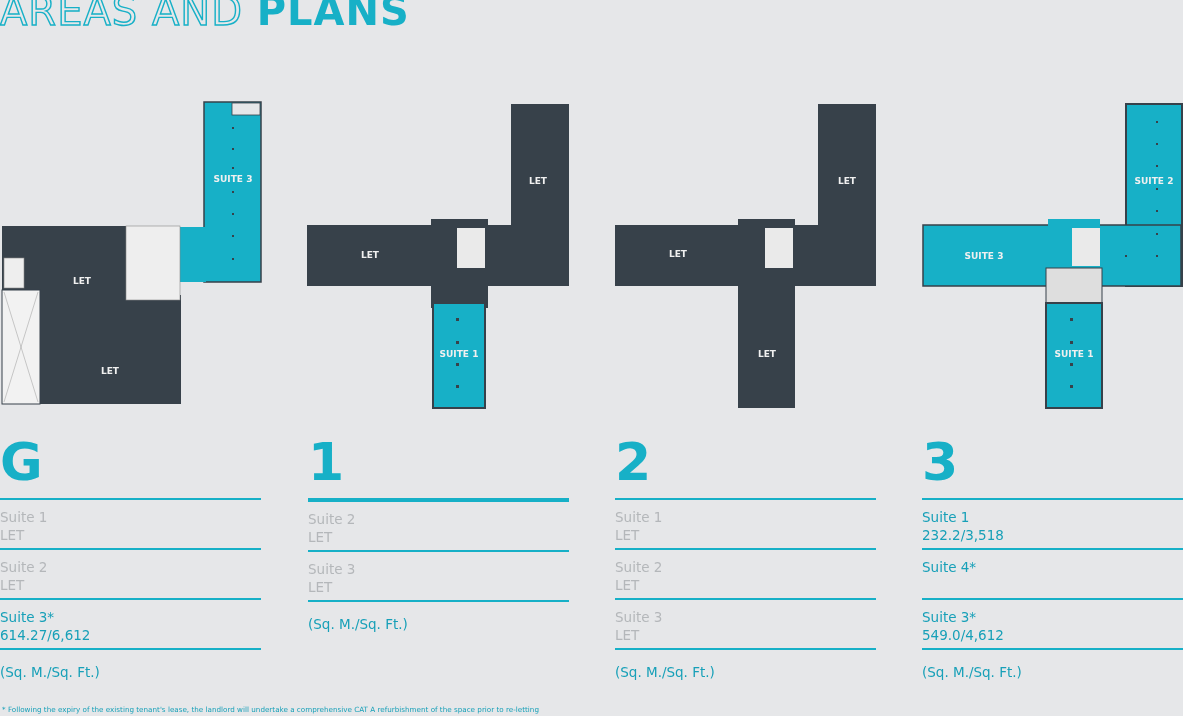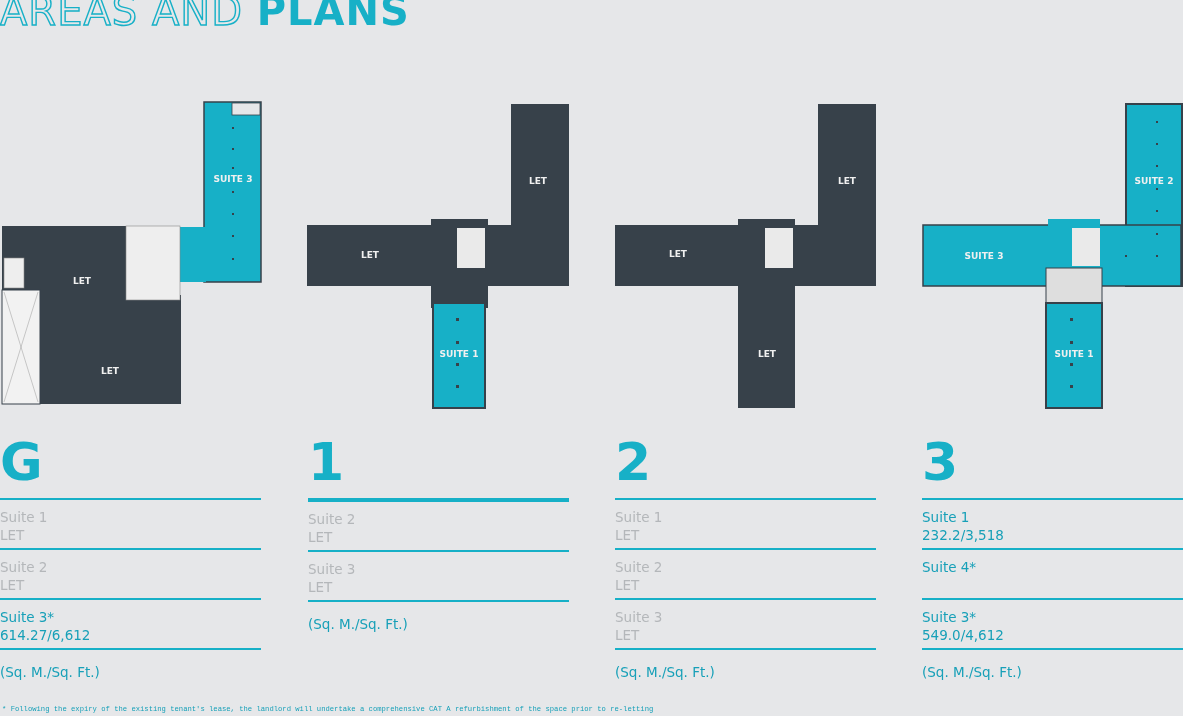--- a/index.html
+++ b/index.html
@@ -9,21 +9,21 @@
   .title .solid{color:#17b0c7;font-weight:700;}
   .plan{position:absolute;}
   .plan svg{display:block;}
   .col{position:absolute;top:432px;width:261px;}
   .floor-num{font-size:52px;font-weight:700;color:#17b0c7;line-height:60px;height:66px;font-family:"DejaVu Sans",sans-serif;}
   .rule{height:2px;background:#17b0c7;}
   .row{height:48px;padding-top:8px;box-sizing:border-box;font-size:13.5px;line-height:18px;font-family:"DejaVu Sans",sans-serif;}
   .row.grey{color:#b4b7ba;}
   .row.teal{color:#17a0b8;}
   .units{font-size:13.5px;color:#17a0b8;padding-top:14px;}
-  .foot{position:absolute;left:2px;top:705px;font-size:7.2px;color:#17a0b8;white-space:nowrap;font-family:Liberation Mono, monospace;}
+  .foot{position:absolute;left:2px;top:705px;font-size:7.2px;color:#17a0b8;white-space:nowrap;}
   .lbl{font-family:"DejaVu Sans",sans-serif;font-size:9px;font-weight:700;fill:#f0f0f0;}
 </style>
 </head>
 <body>
 
 <div class="title">
   <span class="outline">AREAS AND</span>
   <span class="solid">PLANS</span>
 </div>
 

